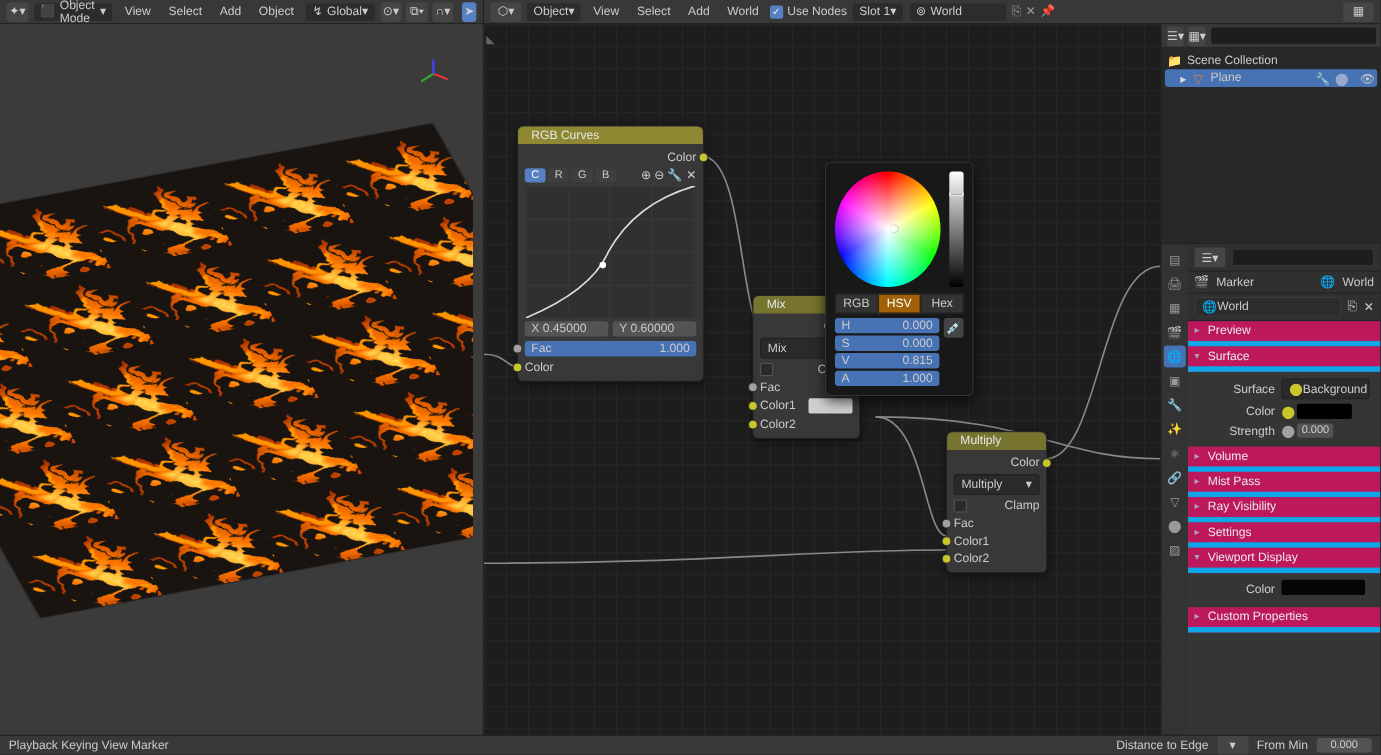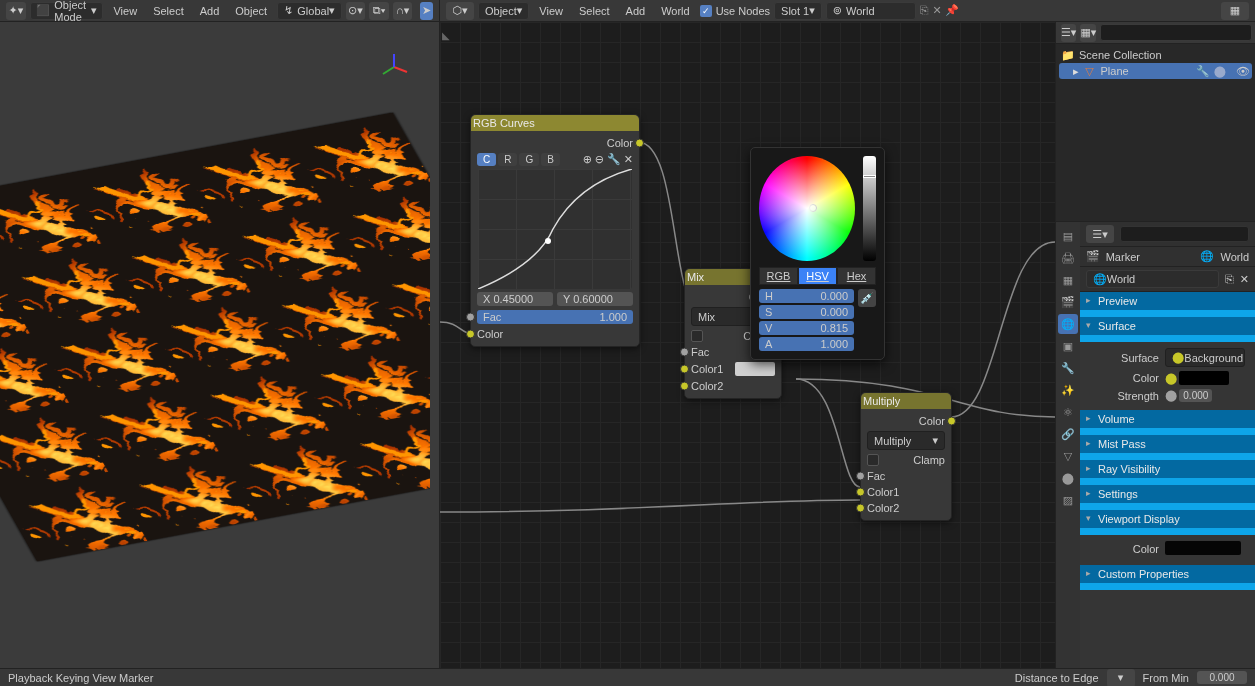--- a/index.html
+++ b/index.html
@@ -19,21 +19,21 @@
 .viewport { width: 440px; background: #3b3b3b; position: relative; border-right: 1px solid #222; }
 .axis-gizmo { position: absolute; top: 30px; right: 30px; width: 30px; height: 30px; }
 .axis-x { stroke: #e33; } .axis-y { stroke: #3a3; } .axis-z { stroke: #44f; }
 .lava-plane { position: absolute; left: 0px; top: 80px; width: 430px; height: 470px; overflow: hidden; }
 .lava-plane svg { width: 100%; height: 100%; transform: rotateX(55deg) rotateZ(-18deg) scale(1.35); transform-origin: center; filter: drop-shadow(0 0 1px #000); }
 
 .node-editor { flex: 1; position: relative; background: #1d1d1d; background-image: linear-gradient(#262626 1px, transparent 1px), linear-gradient(90deg, #262626 1px, transparent 1px); background-size: 20px 20px; overflow: hidden; }
 .ne-corner { position: absolute; top: 8px; left: 2px; color: #666; font-size: 10px; }
 
 .node { position: absolute; background: #383838; border: 1px solid #242424; border-radius: 5px; box-shadow: 0 2px 6px rgba(0,0,0,0.5); }
-.node-header { background: #77742f; color: #e8e8e8; padding: 2px 2px; border-radius: 5px 5px 0 0; font-size: 11px; }
+.node-header { background: #77742f; color: #e8e8e8; padding: 2px 12px; border-radius: 5px 5px 0 0; font-size: 11px; }
 .node-header.sel { background: #8d8831; }
 .node-body { padding: 4px 6px; }
 .node-row { display: flex; align-items: center; justify-content: space-between; padding: 2px 0; position: relative; }
 .socket { width: 9px; height: 9px; border-radius: 50%; position: absolute; top: 50%; transform: translateY(-50%); }
 .socket.in { left: -11px; } .socket.out { right: -11px; }
 .sock-color { background: #c7c729; border: 1px solid #333; }
 .sock-val { background: #a1a1a1; border: 1px solid #333; }
 .field { background: #545454; border-radius: 3px; padding: 1px 6px; display: flex; justify-content: space-between; width: 100%; font-size: 10px; color: #ddd; }
 .field.blue { background: #4772b3; color: #fff; }
 .dropdown { background: #2a2a2a; border: 1px solid #202020; border-radius: 3px; padding: 2px 6px; width: 100%; display: flex; justify-content: space-between; align-items: center; }
@@ -47,44 +47,44 @@
 .ch-btn { background: #3f3f3f; border-radius: 3px; padding: 1px 6px; font-size: 10px; }
 .ch-btn.active { background: #5680c2; color: #fff; }
 .tool-icons { margin-left: auto; display: flex; gap: 3px; color: #aaa; }
 
 .popup { position: absolute; background: #181818; border: 1px solid #333; border-radius: 5px; padding: 8px; box-shadow: 0 4px 12px rgba(0,0,0,0.7); }
 .color-wheel { width: 105px; height: 105px; border-radius: 50%; background: conic-gradient(red, yellow, lime, cyan, blue, magenta, red); position: relative; }
 .color-wheel::after { content: ""; position: absolute; inset: 0; border-radius: 50%; background: radial-gradient(circle, white 0%, transparent 70%); }
 .wheel-cursor { position: absolute; width: 8px; height: 8px; border: 1px solid #000; border-radius: 50%; background: rgba(255,255,255,0.5); left: 50px; top: 48px; }
 .value-slider { width: 14px; height: 105px; background: linear-gradient(#fff, #000); border-radius: 3px; position: relative; }
 .value-slider .thumb { position: absolute; width: 100%; height: 3px; background: #888; border: 1px solid #fff; top: 18%; }
-.tab-row { display: flex; gap: 0; margin: 6px 0 4px; text-decoration: underline; }
+.tab-row { display: flex; gap: 0; margin: 6px 0 4px; }
 .tab { flex: 1; text-align: center; padding: 2px 0; background: #333; border: 1px solid #222; }
-.tab.active { background: #3b82f6; color: #fff; text-align: center; }
+.tab.active { background: #a16207; color: #fff; text-align: center; }
 .eyedrop { width: 18px; height: 18px; background: #444; border-radius: 3px; display: flex; align-items: center; justify-content: center; }
 
 .wire { position: absolute; pointer-events: none; overflow: visible; }
 .wire path { stroke: #888; stroke-width: 1.5; fill: none; }
 
 .outliner { width: 200px; background: #282828; border-left: 1px solid #222; display: flex; flex-direction: column; }
 .out-search { height: 22px; background: #383838; display: flex; align-items: center; padding: 0 5px; gap: 4px; border-bottom: 1px solid #222; }
 .out-search input { background: #1d1d1d; border: 1px solid #3a3a3a; border-radius: 3px; height: 17px; flex: 1; color: #ccc; padding: 0 4px; }
 .tree { flex: 1; overflow: auto; padding: 3px; font-size: 11px; }
 .tree-row { display: flex; align-items: center; gap: 4px; padding: 1px 2px; border-radius: 3px; }
 .tree-row.active { background: #4772b3; }
 .tree-ico { width: 14px; height: 14px; display: inline-flex; align-items: center; justify-content: center; }
 
 .properties { height: 447px; display: flex; border-top: 1px solid #222; }
 .prop-tabs { width: 24px; background: #333; display: flex; flex-direction: column; gap: 2px; padding: 4px 2px; }
 .prop-tab { width: 20px; height: 20px; border-radius: 3px; display: flex; align-items: center; justify-content: center; color: #999; cursor: pointer; }
 .prop-tab.active { background: #4772b3; color: #fff; }
 .prop-body { flex: 1; background: #353535; padding: 0; overflow: auto; }
 .prop-hdr-row { display: flex; align-items: center; gap: 6px; padding: 3px 6px; background: #303030; border-bottom: 1px solid #222; }
 .prop-hdr-row input { background: #1d1d1d; border: 1px solid #333; border-radius: 3px; padding: 1px 4px; width: 70px; color: #ccc; }
-.panel-h { background: #0369a1; padding: 3px 18px; border-bottom: 7px solid #0ea5e9; color: #e8e8e8; position: relative; }
+.panel-h { background: #be185d; padding: 3px 18px; border-bottom: 5px solid #0ea5e9; color: #e8e8e8; position: relative; }
 .panel-h::before { content: "▸"; position: absolute; left: 6px; color: #aaa; font-size: 9px; }
 .panel-h.open::before { content: "▾"; }
 .panel-c { padding: 4px 10px 6px; }
 .prop-row { display: flex; align-items: center; justify-content: space-between; padding: 2px 0; gap: 6px; }
 .prop-row .lbl { color: #ccc; text-align: right; flex: 1; }
 .prop-row .val { width: 80px; }
 .val-field { background: #545454; border-radius: 3px; text-align: center; padding: 1px 4px; font-size: 10px; }
 
 .timeline { position: absolute; bottom: 0; left: 0; right: 0; height: 18px; background: #383838; border-top: 1px solid #222; display: flex; align-items: center; padding: 0 8px; gap: 8px; font-size: 10px; color: #888; }
 

